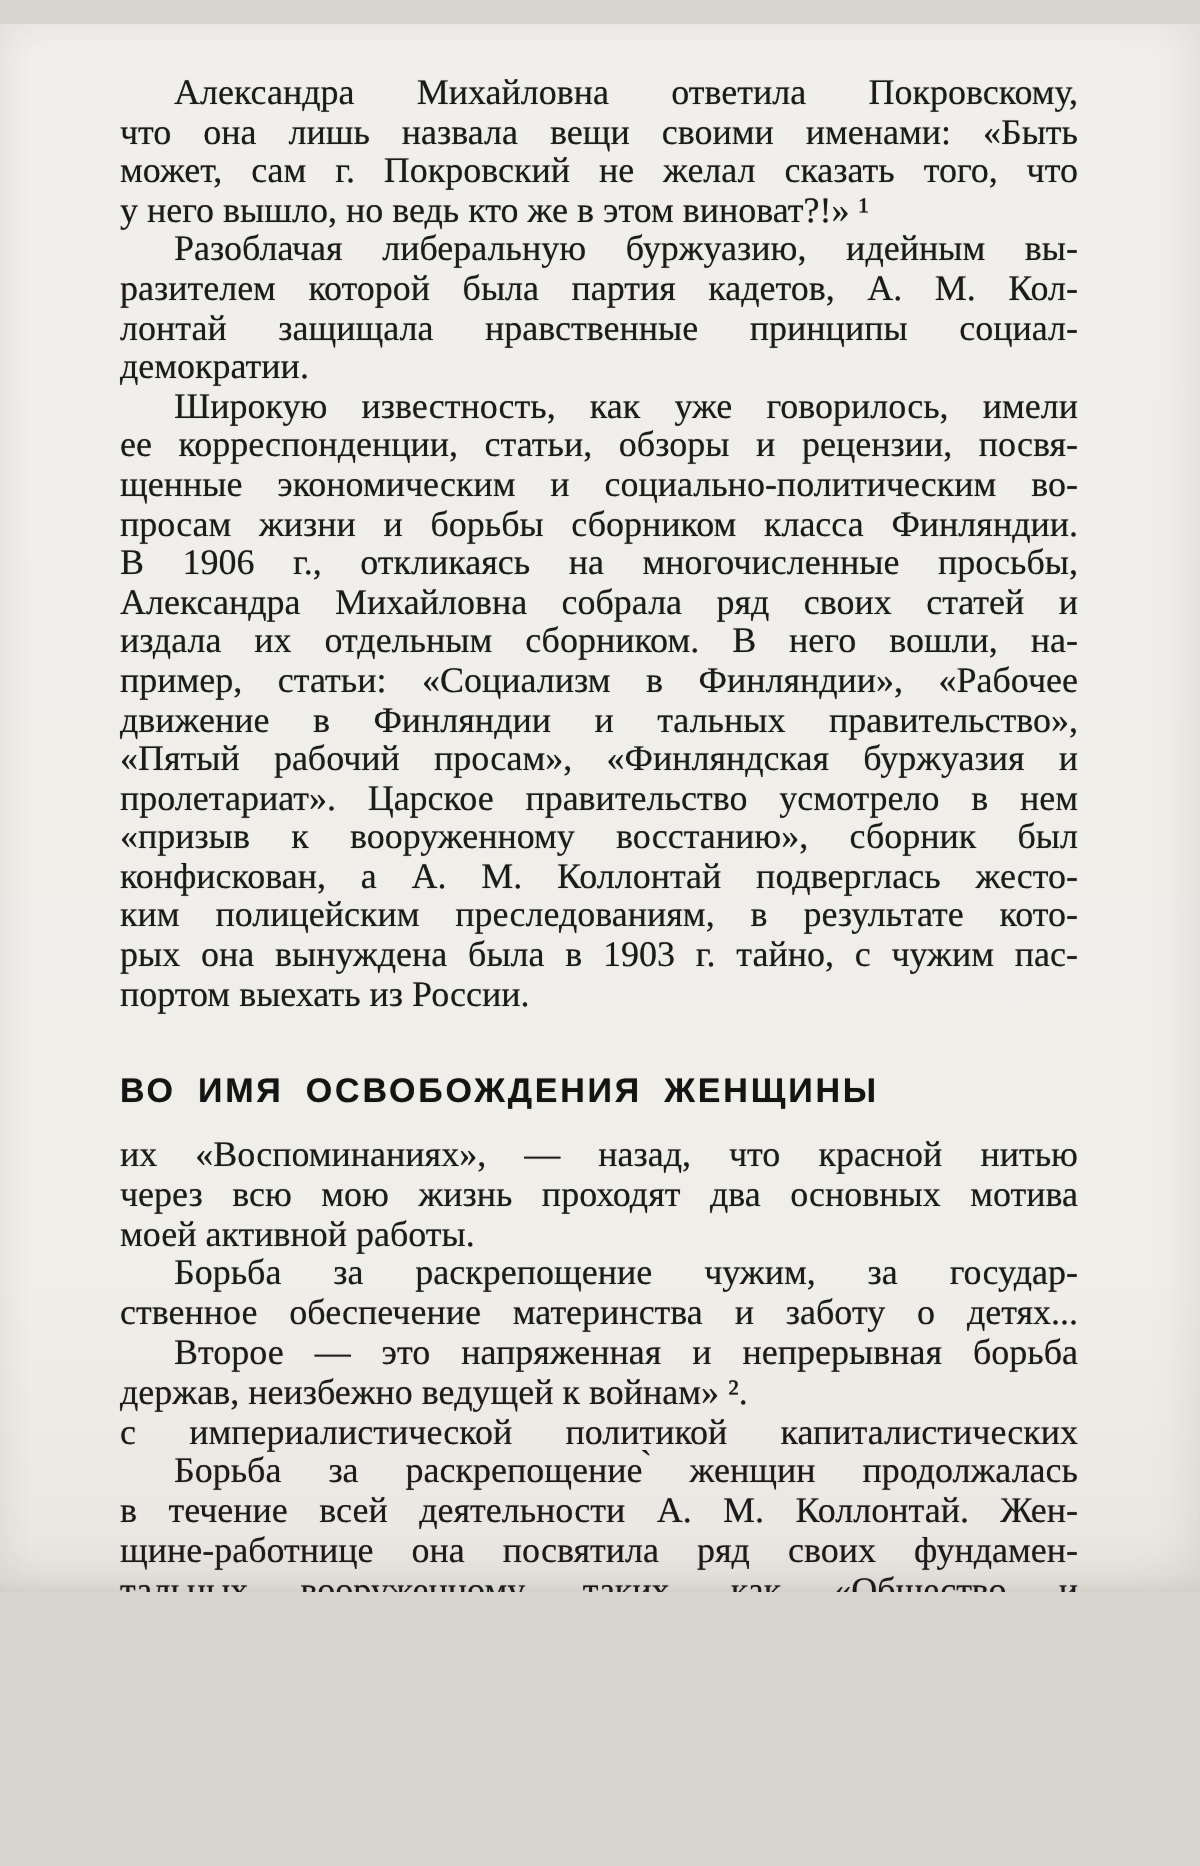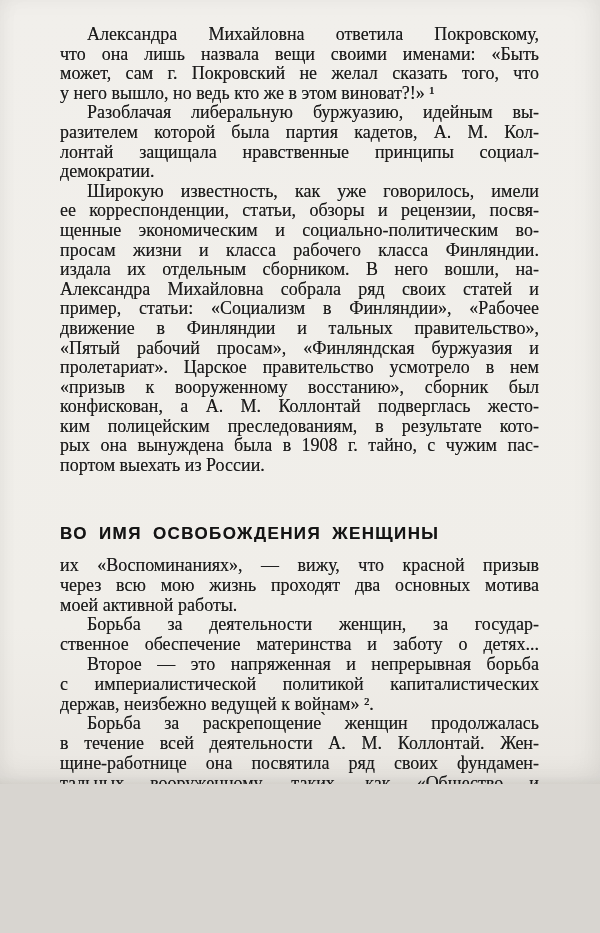--- a/index.html
+++ b/index.html
@@ -1,19 +1,19 @@
 <!DOCTYPE html>
 <html><head>
 <meta charset="utf-8">
 <style>
   html,body{margin:0;padding:0;background:#d8d5d0;}
   .page{
     position:relative;
     width:600px;height:784px;
-    margin:0 auto;
+    margin:12px auto;
     background:linear-gradient(180deg,#f1efeb 0%,#f0eee9 80%,#eae7e2 99%,#e3e0da 100%);
     box-shadow:inset -10px 0 24px rgba(0,0,0,0.035), inset 0 -14px 22px rgba(0,0,0,0.045), inset 6px 0 18px rgba(0,0,0,0.02);
     overflow:hidden;
     font-family:"Liberation Serif", serif;
     color:#1b1b1b;
   }
   .body-text{
     position:absolute;left:60px;width:479px;
     font-size:18px;
     text-shadow:0 0 0.45px rgba(10,10,10,0.55);
@@ -60,45 +60,46 @@
       <div class="line just">что она лишь назвала вещи своими именами: «Быть</div>
       <div class="line just">может, сам г. Покровский не желал сказать того, что</div>
       <div class="line last">у него вышло, но ведь кто же в этом виноват?!» ¹</div>
       <div class="line just indent">Разоблачая либеральную буржуазию, идейным вы-</div>
       <div class="line just">разителем которой была партия кадетов, А. М. Кол-</div>
       <div class="line just">лонтай защищала нравственные принципы социал-</div>
       <div class="line last">демократии.</div>
       <div class="line just indent">Широкую известность, как уже говорилось, имели</div>
       <div class="line just">ее корреспонденции, статьи, обзоры и рецензии, посвя-</div>
       <div class="line just">щенные экономическим и социально-политическим во-</div>
-      <div class="line just">просам жизни и класса рабочего класса Финляндии.</div>
+      <div class="line just">просам жизни и борьбы сборником класса Финляндии.</div>
+      <div class="line just">В 1906 г., откликаясь на  многочисленные просьбы,</div>
+      <div class="line just">Александра Михайловна собрала ряд своих статей и</div>
       <div class="line just">издала их отдельным сборником. В него вошли, на-</div>
-      <div class="line just">Александра Михайловна собрала ряд своих статей и</div>
       <div class="line just">пример, статьи: «Социализм в Финляндии», «Рабочее</div>
       <div class="line just">движение в Финляндии и тальных правительство»,</div>
       <div class="line just">«Пятый рабочий просам», «Финляндская буржуазия и</div>
       <div class="line just">пролетариат». Царское правительство усмотрело в нем</div>
       <div class="line just">«призыв к вооруженному восстанию», сборник был</div>
       <div class="line just">конфискован, а А. М. Коллонтай подверглась жесто-</div>
       <div class="line just">ким полицейским преследованиям, в результате кото-</div>
-      <div class="line just">рых она вынуждена была в 1908 г. тайно, с чужим пас-</div>
+      <div class="line just">рых она вынуждена была в 1903 г. тайно, с чужим пас-</div>
       <div class="line last">портом выехать из России.</div>
     </div>
 
   <div class="section-heading">ВО ИМЯ ОСВОБОЖДЕНИЯ ЖЕНЩИНЫ</div>
 
   <div id="block2" class="body-text">
-      <div class="line just">их «Воспоминаниях», — вижу, что красной призыв</div>
+      <div class="line just">их «Воспоминаниях», — назад, что красной нитью</div>
       <div class="line just">через всю мою жизнь проходят два основных мотива</div>
       <div class="line last">моей активной работы.</div>
-      <div class="line just indent">Борьба за деятельности женщин, за государ-</div>
+      <div class="line just indent">Борьба за раскрепощение чужим, за государ-</div>
       <div class="line just">ственное обеспечение материнства и заботу о детях...</div>
       <div class="line just indent">Второе — это напряженная и непрерывная борьба</div>
+      <div class="line last">держав, неизбежно ведущей к войнам» ².</div>
       <div class="line just">с империалистической политикой капиталистических</div>
-      <div class="line last">держав, неизбежно ведущей к войнам» ².</div>
       <div class="line just indent">Борьба за раскрепощение ̀женщин продолжалась</div>
       <div class="line just">в течение всей деятельности А. М. Коллонтай. Жен-</div>
       <div class="line just">щине-работнице она посвятила ряд своих фундамен-</div>
       <div class="line just">тальных вооруженному, таких, как «Общество и</div>
     </div>
 
   <div class="footnote-rule"></div>
 
   <div class="footnotes">
     <div class="footnote-line">¹ «Образование», 1906, № 4, стр. 144.</div>

